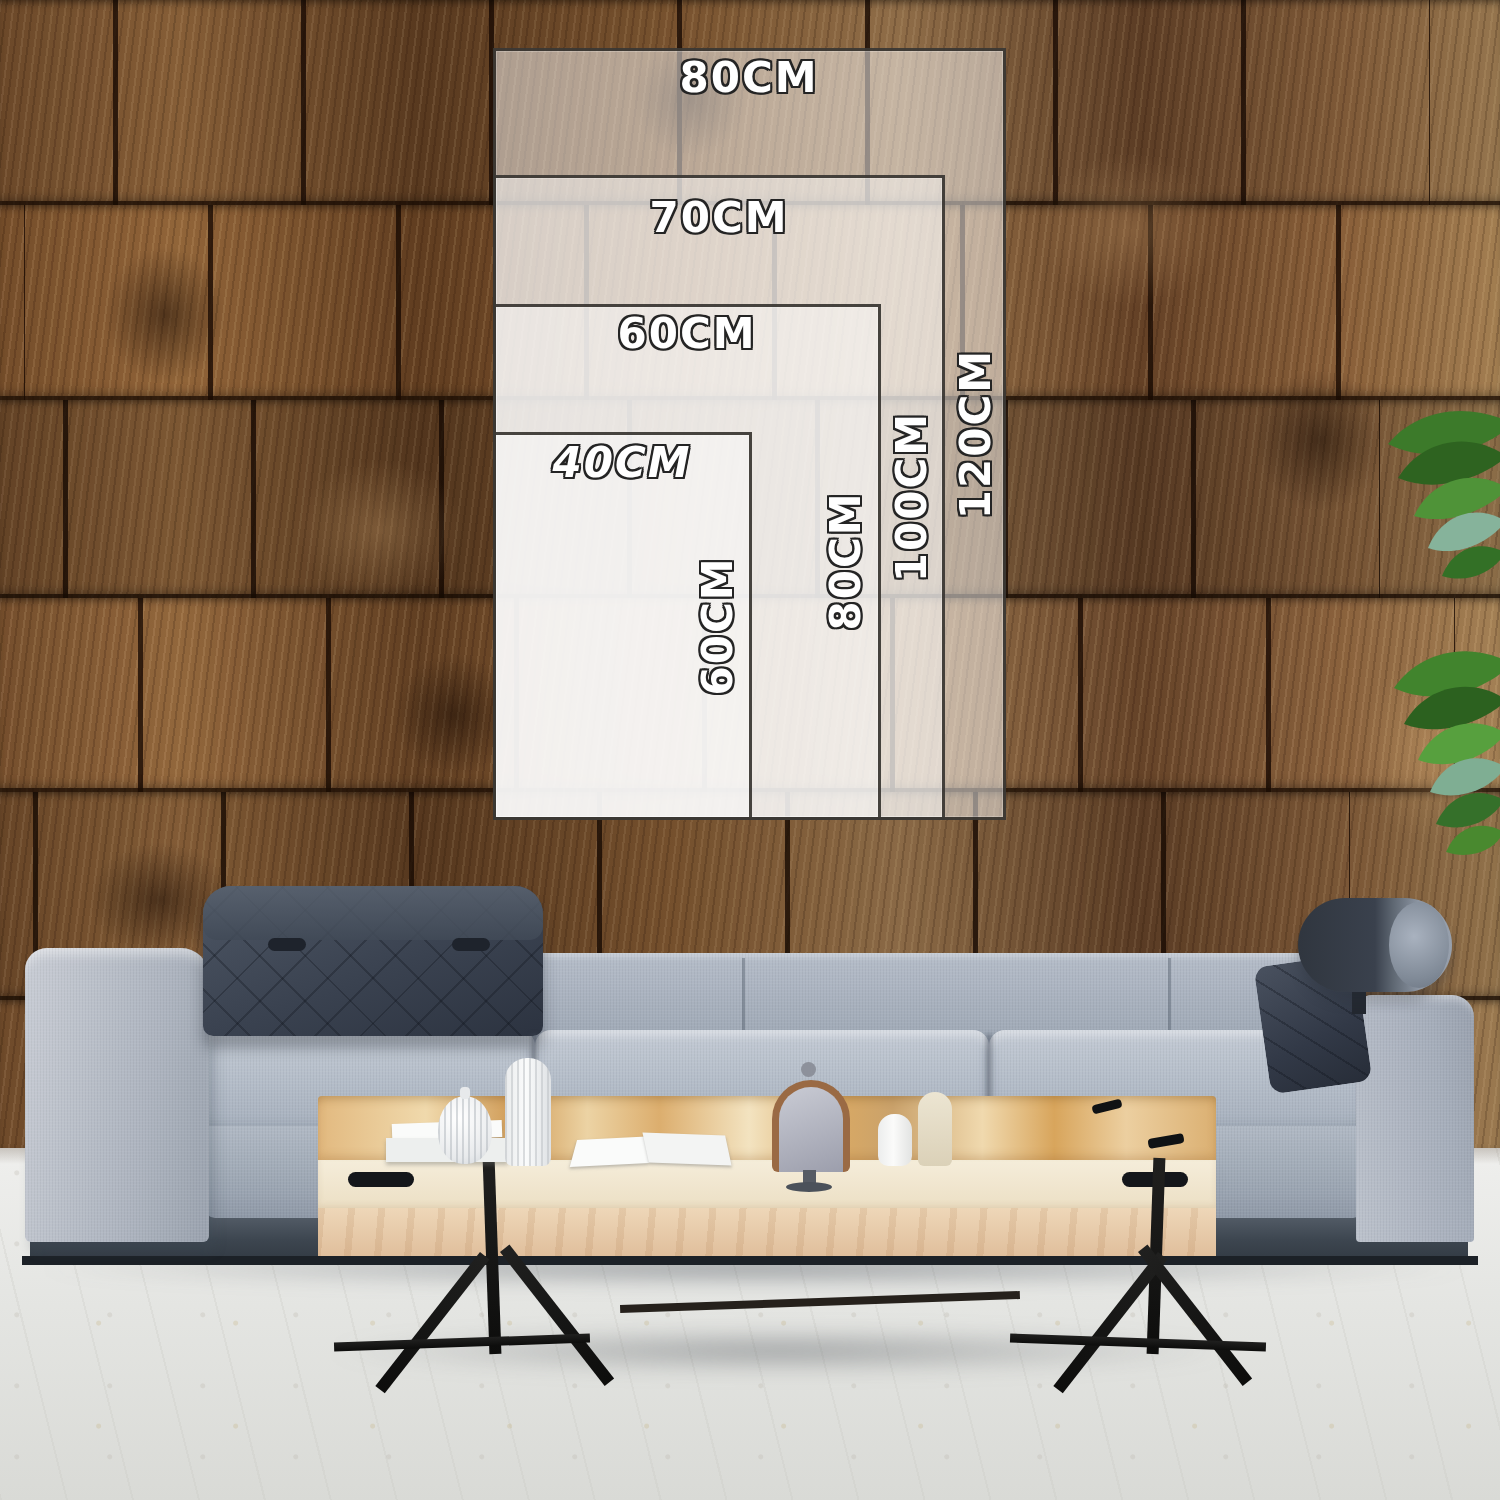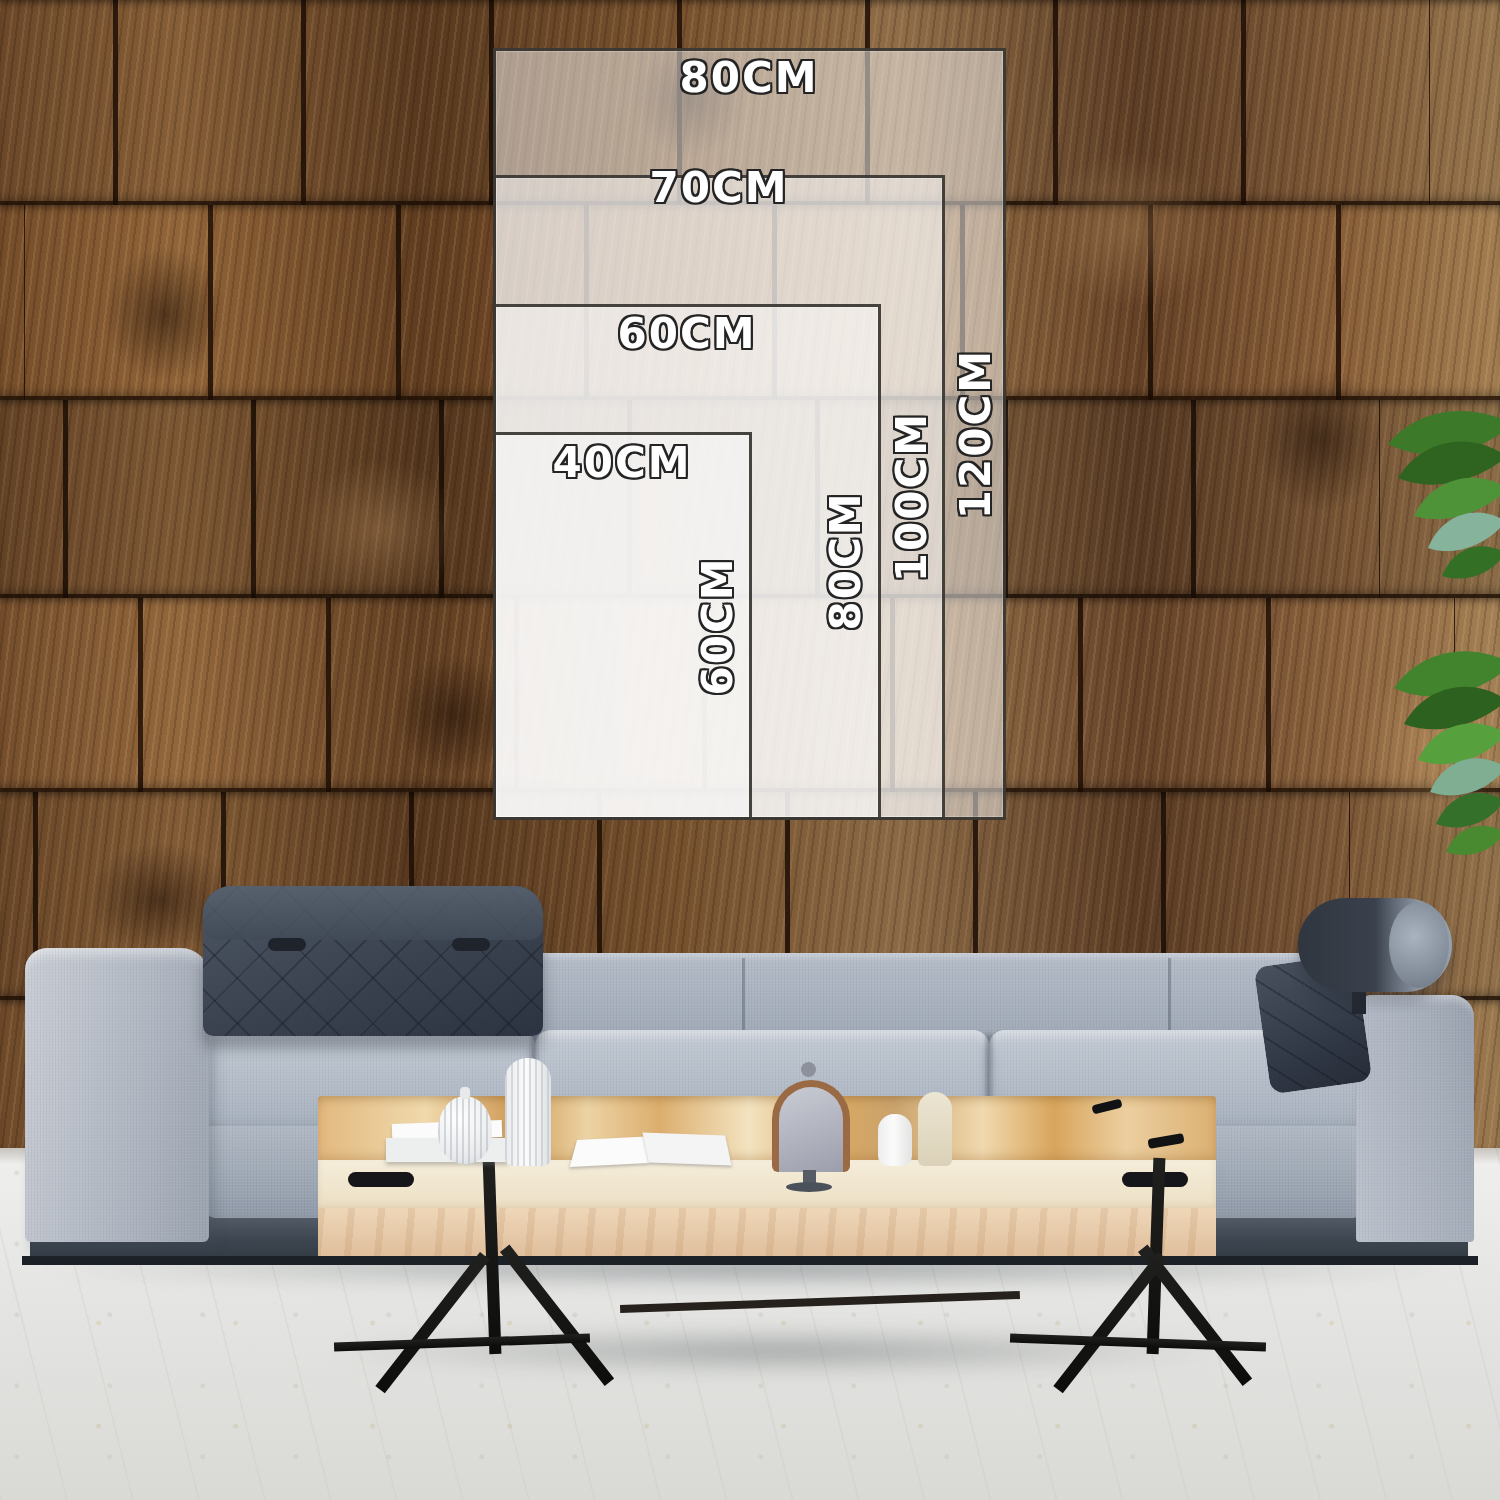--- a/index.html
+++ b/index.html
@@ -233,23 +233,23 @@
   <div class="item bottle"></div>
   <div class="item cream-cyl"></div>
 
   <div>
     <div class="size-rect" style="left:493px;top:48px;width:513px;height:772px;"></div>
     <div class="size-rect" style="left:493px;top:175px;width:452px;height:645px;"></div>
     <div class="size-rect" style="left:493px;top:304px;width:388px;height:516px;"></div>
     <div class="size-rect" style="left:493px;top:432px;width:259px;height:388px;"></div>
 
     <div class="size-label hlabel" style="left:749px;top:55px;">80CM</div>
-    <div class="size-label hlabel" style="left:719px;top:165px;">70CM</div>
+    <div class="size-label hlabel" style="left:719px;top:195px;">70CM</div>
     <div class="size-label hlabel" style="left:687px;top:311px;">60CM</div>
-    <div class="size-label hlabel" style="left:622px;top:440px;">40CM</div>
+    <div class="size-label hlabel" style="left:622px;top:440px;font-style:italic;">40CM</div>
 
     <div class="size-label vlabel" style="left:976px;top:434px;">120CM</div>
     <div class="size-label vlabel" style="left:912px;top:497px;">100CM</div>
     <div class="size-label vlabel" style="left:846px;top:561px;">80CM</div>
     <div class="size-label vlabel" style="left:718px;top:626px;">60CM</div>
   </div>
 
 </div>
 
 </body></html>

